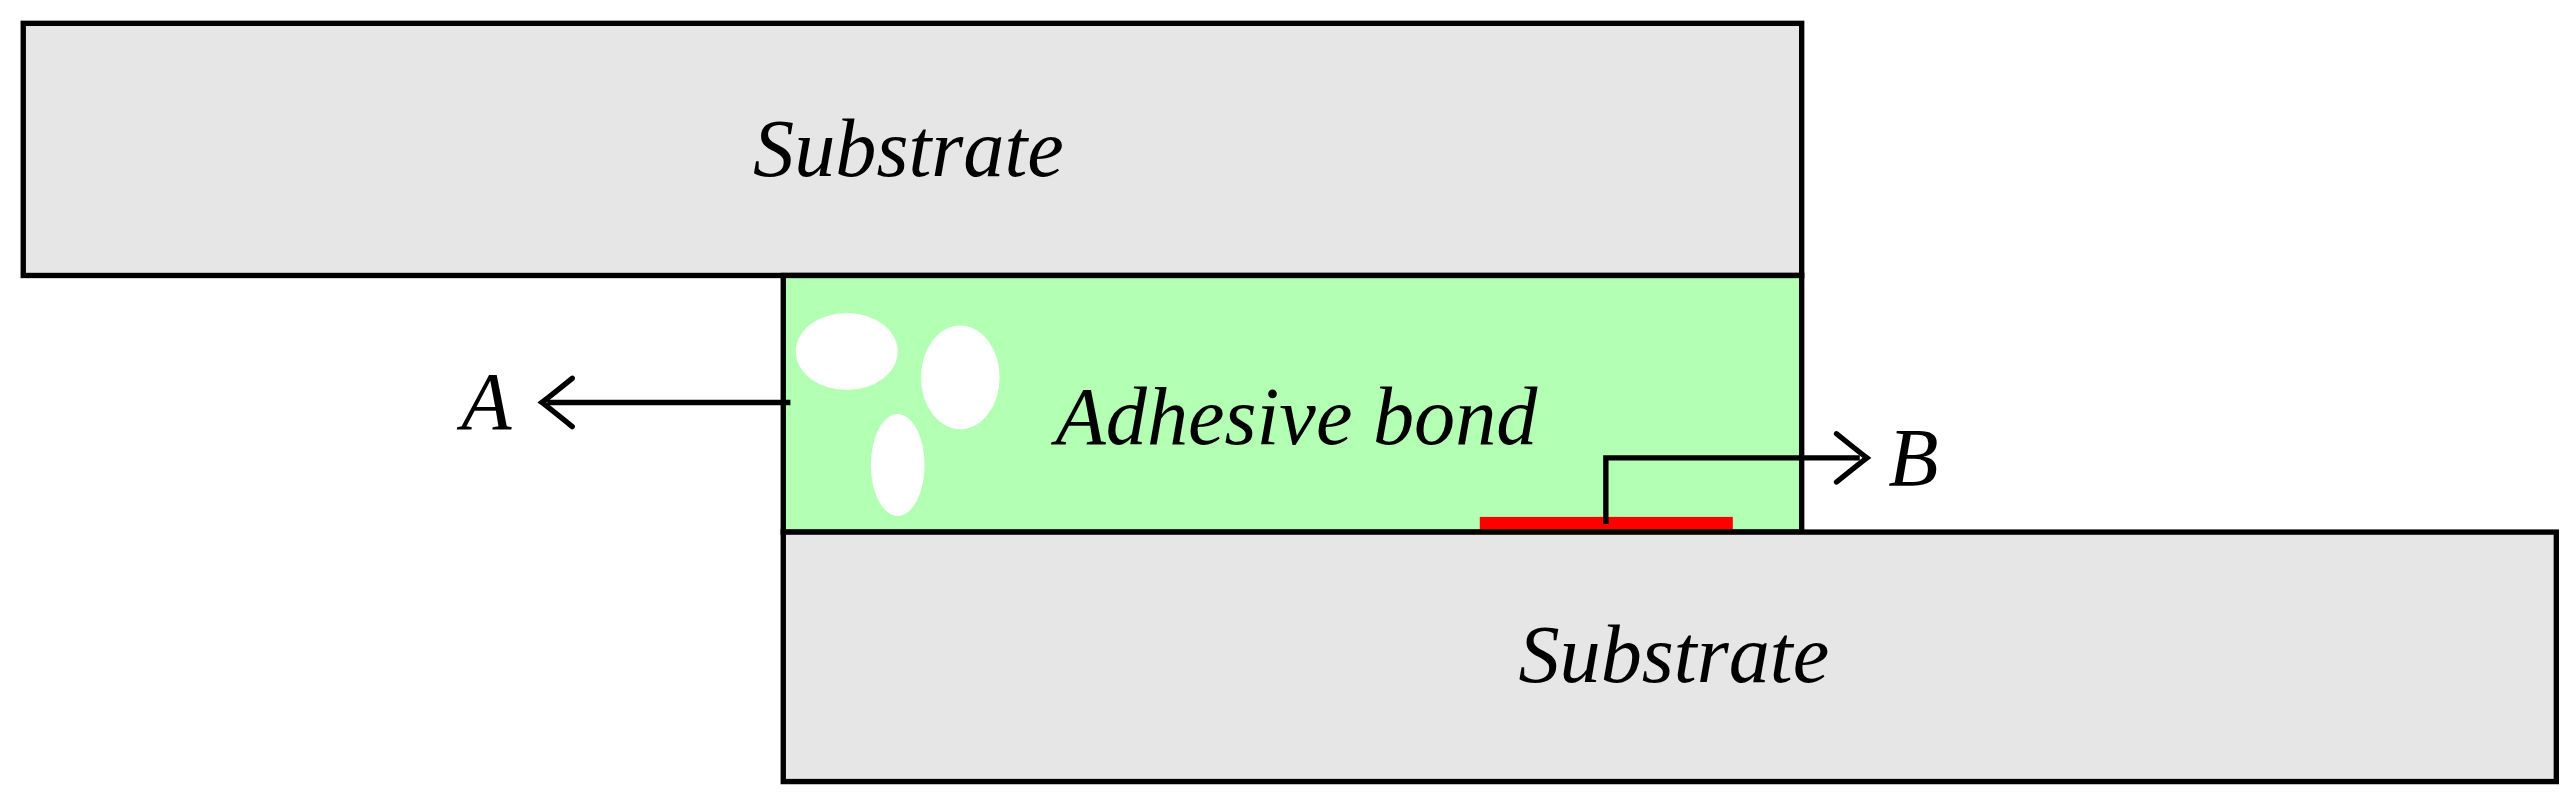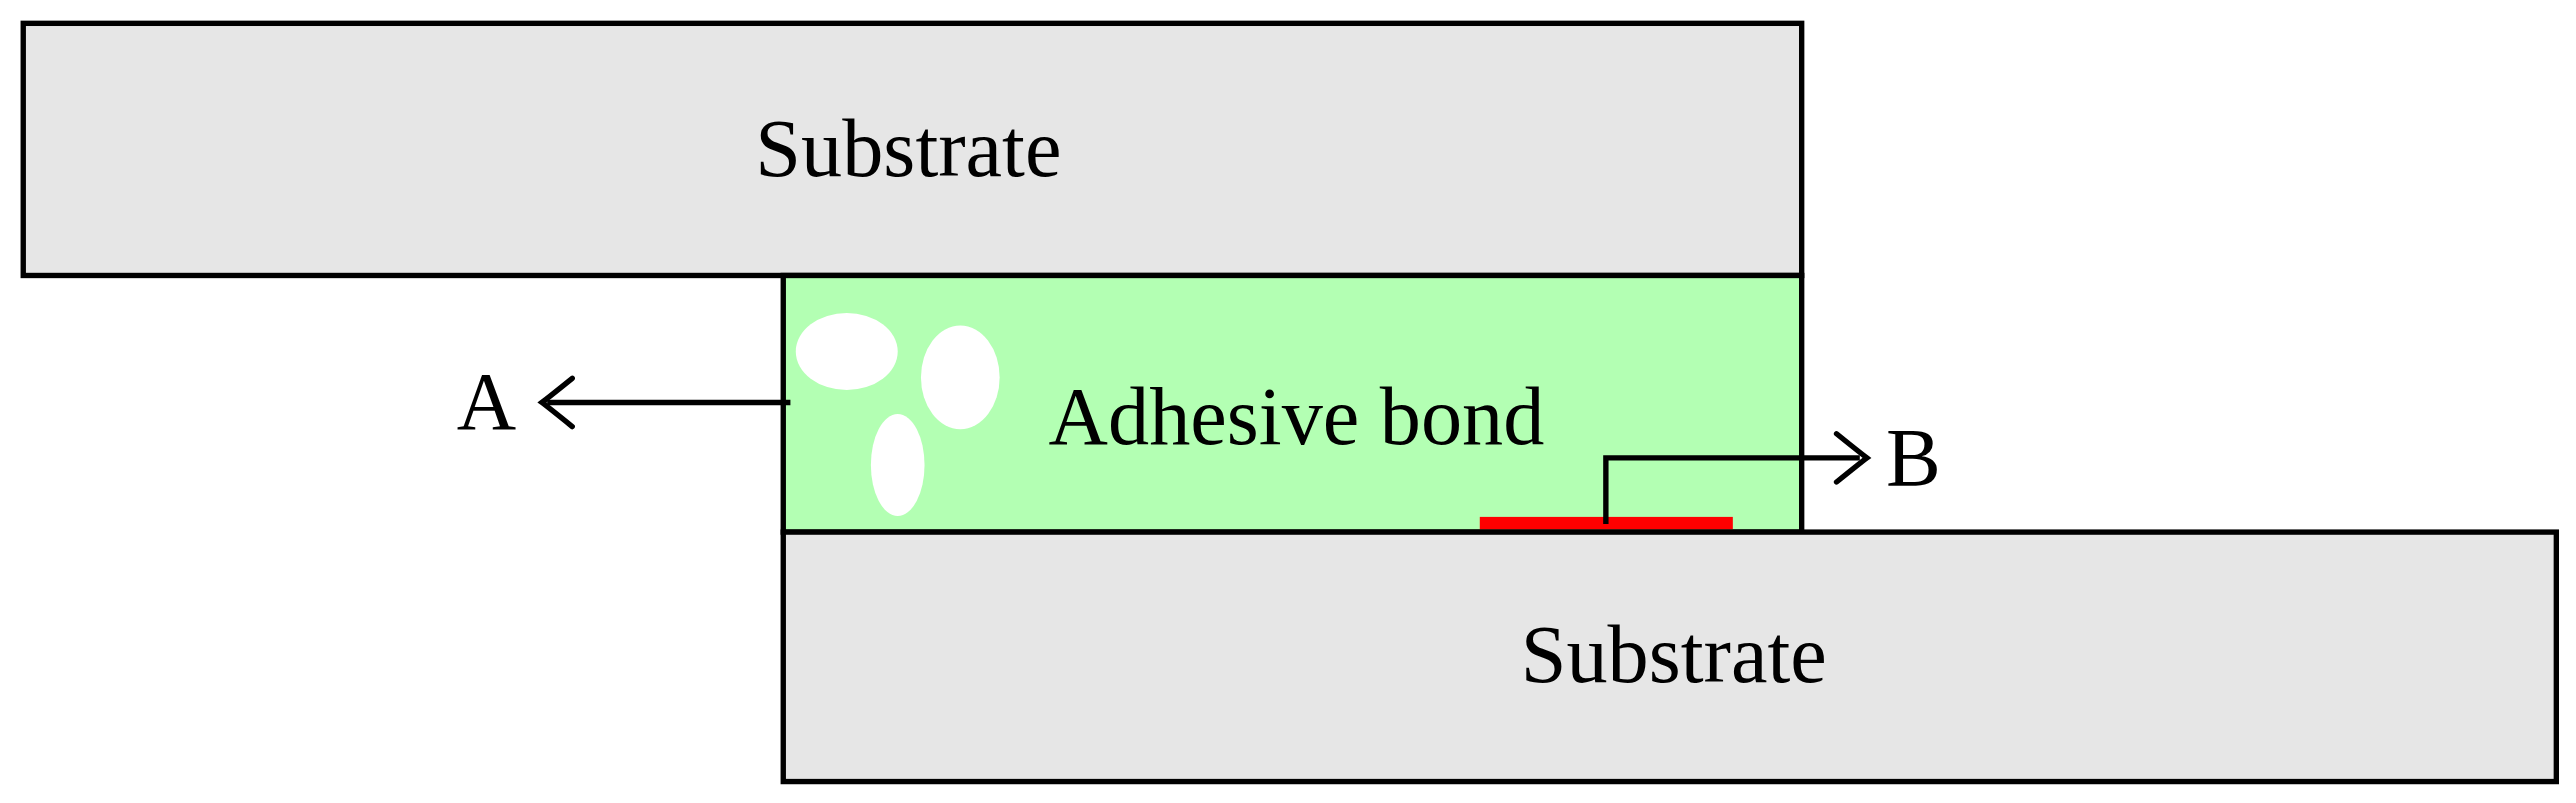--- a/index.html
+++ b/index.html
@@ -8,20 +8,21 @@
     background: #ffffff;
     width: 2576px;
     height: 804px;
     overflow: hidden;
   }
   .diagram-wrap {
     position: relative;
     width: 2576px;
     height: 804px;
     background: #ffffff;
+    font-style: italic;
   }
   svg {
     display: block;
   }
   text {
     font-family: "Liberation Serif", "DejaVu Serif", serif;
     font-size: 92px;
     fill: #000000;
   }
 </style>

